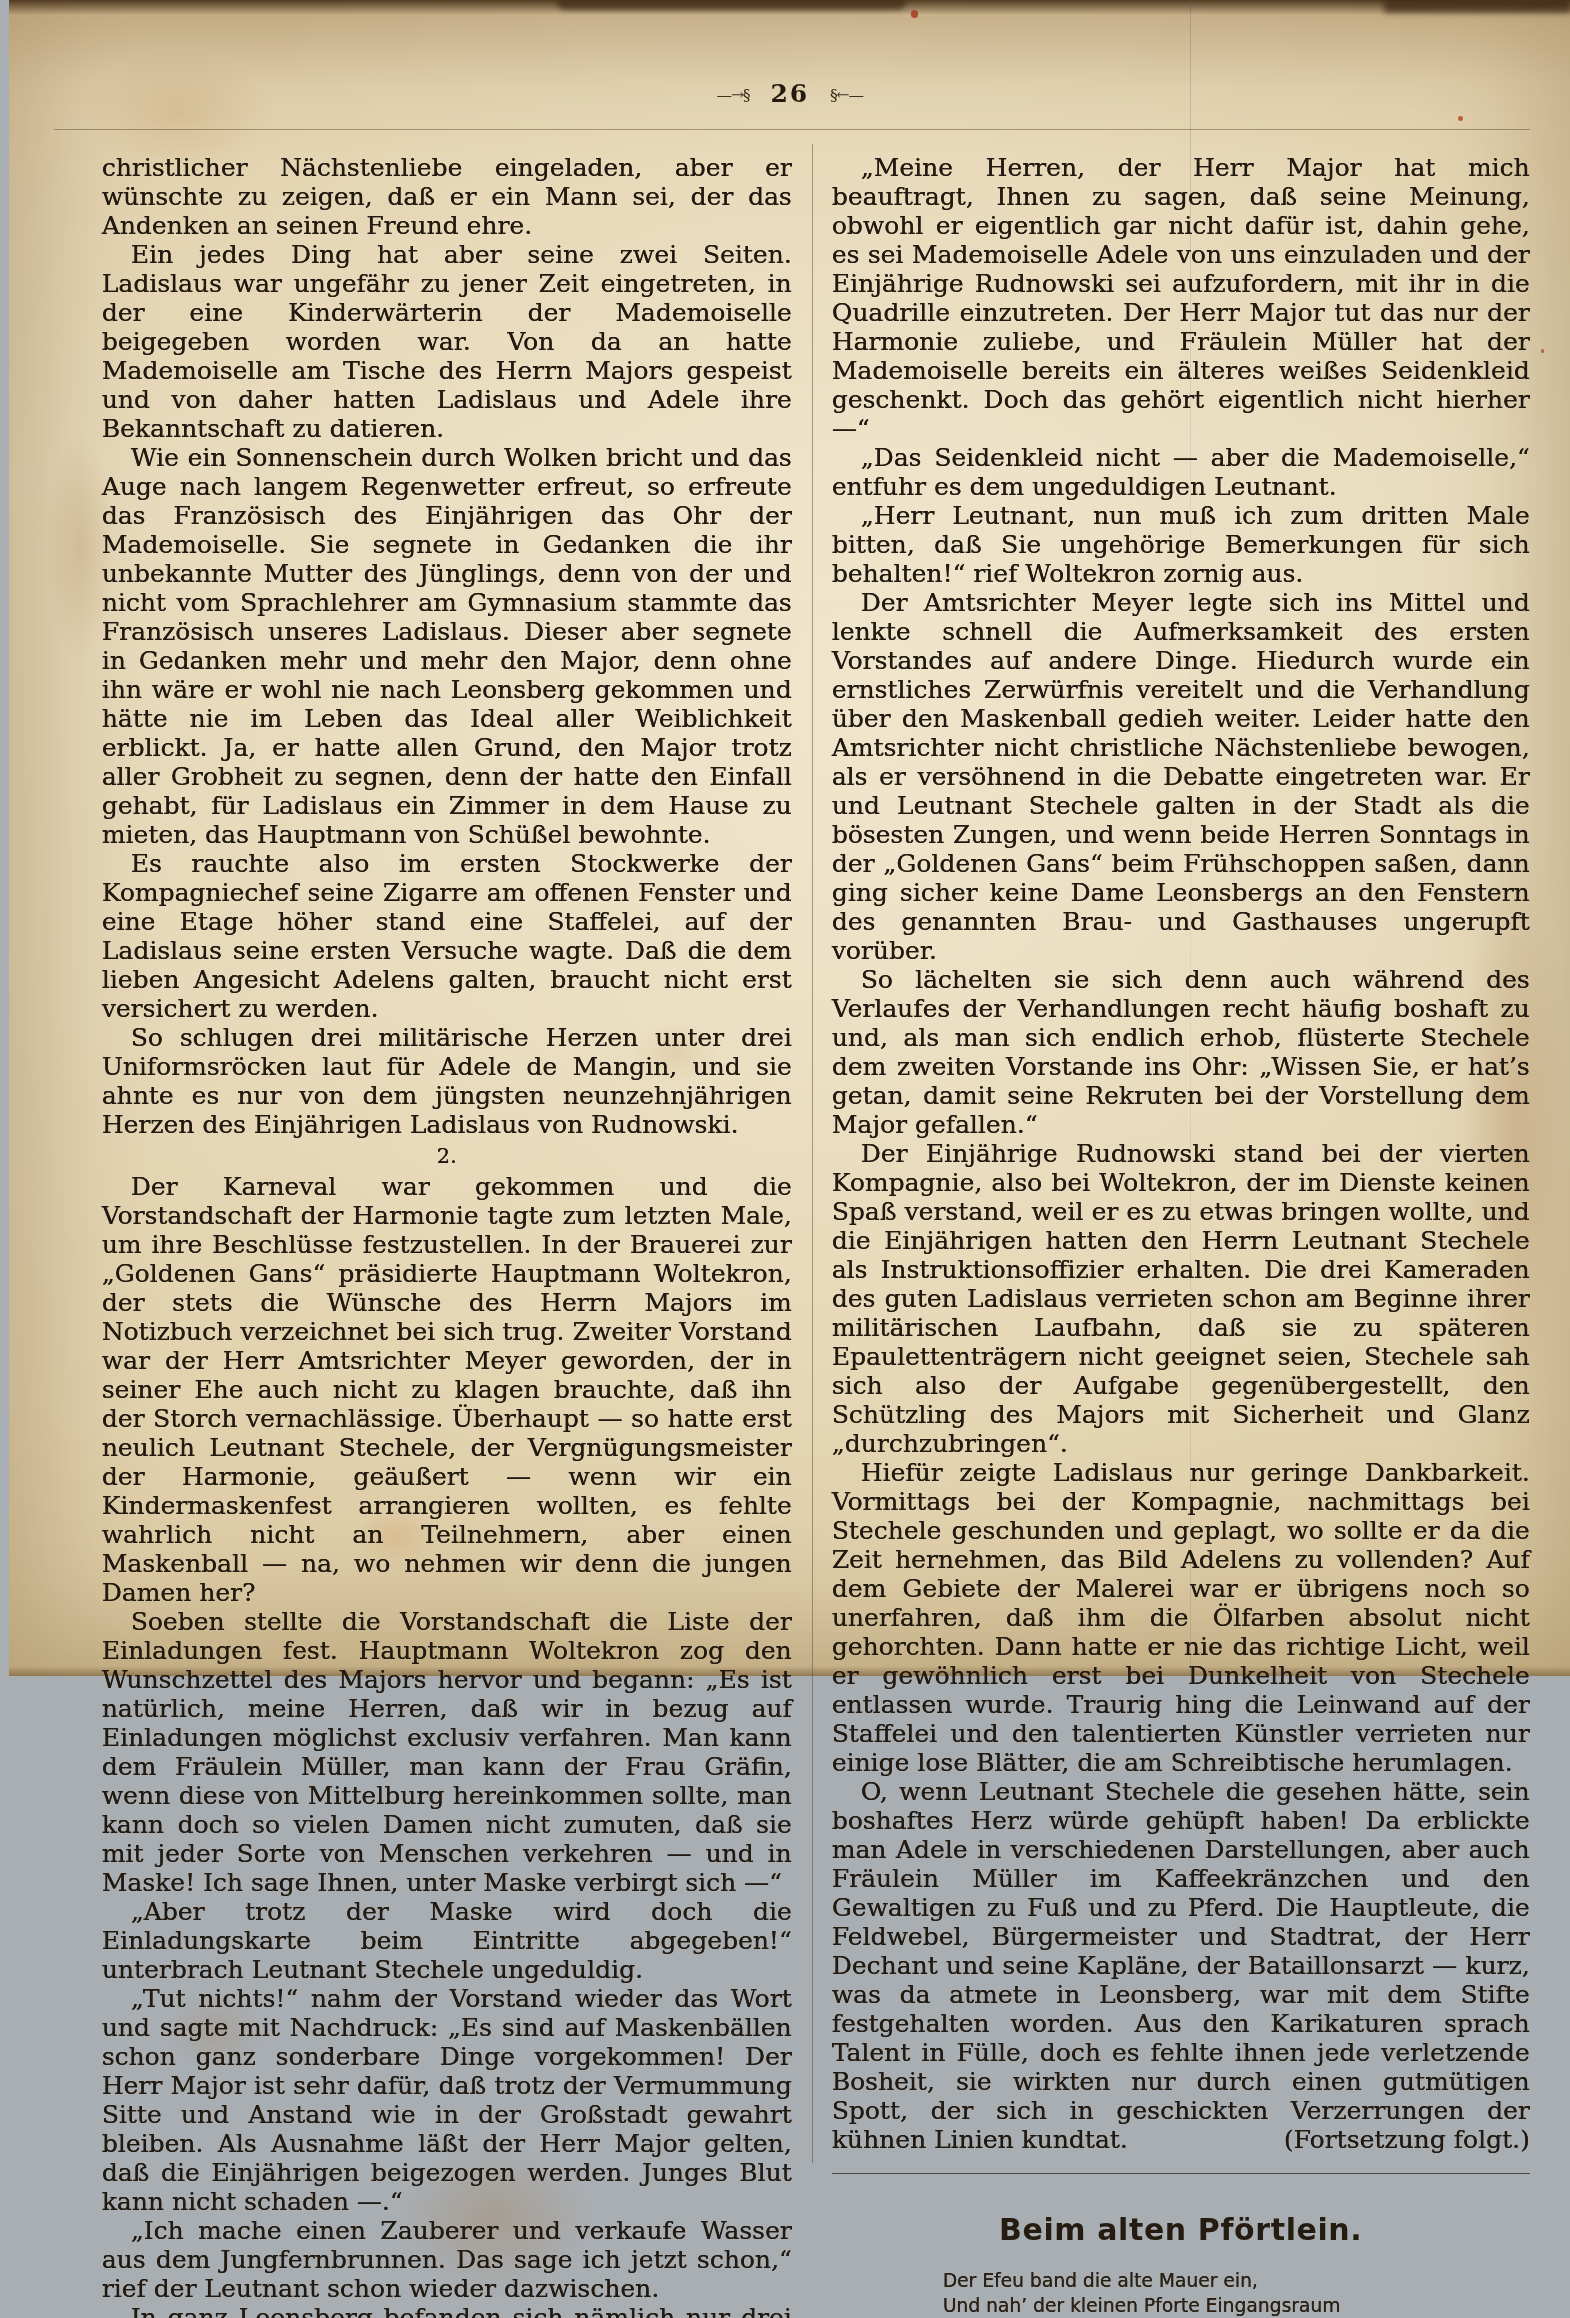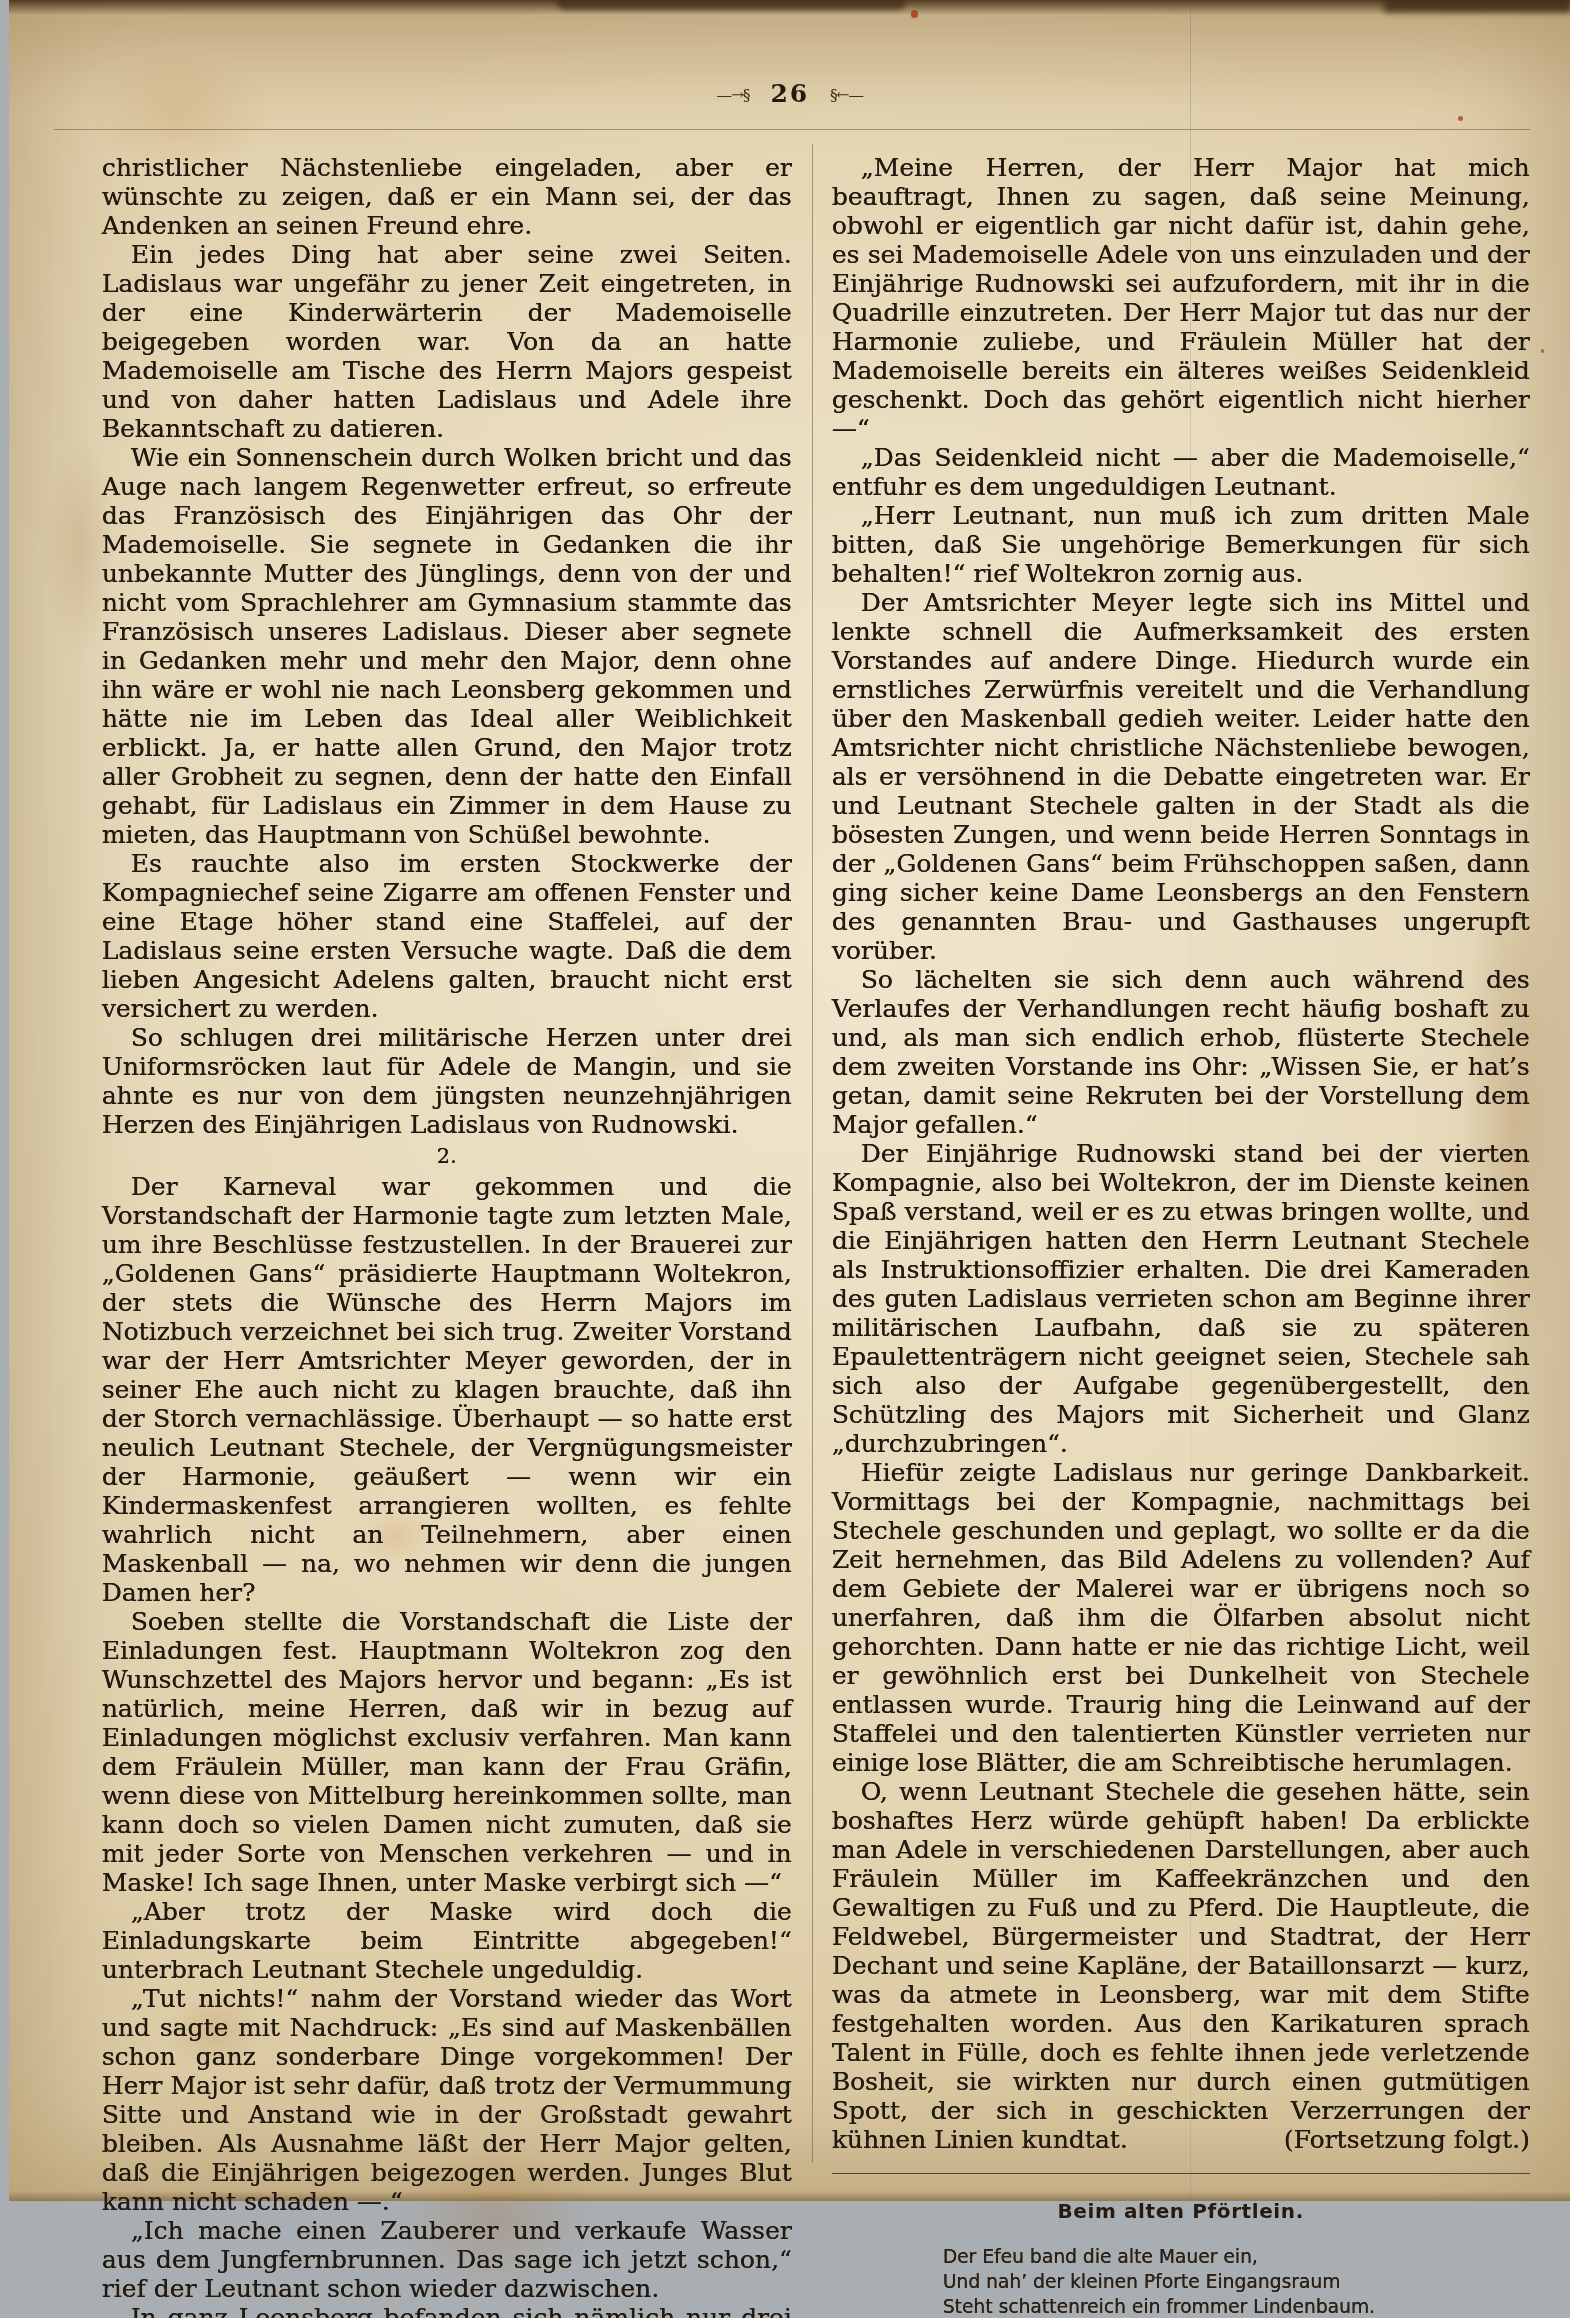--- a/index.html
+++ b/index.html
@@ -2,21 +2,21 @@
 <html style="font-size:10px"><head>
 <meta charset="utf-8">
 <style>
   html,body{margin:0;padding:0;}
   body{
     width:1570px;height:2319px;position:relative;overflow:hidden;
     background:#a9aeb3;
     font-family:"DejaVu Serif", serif;
   }
   .paper{
-    position:absolute;left:8.7px;top:0;width:1562px;height:2201px;
+    position:absolute;left:8.7px;top:0;width:1562px;height:1676px;
     background:
       radial-gradient(ellipse 1059px 1433px at 54% 42%, rgba(255,250,234,0.38), rgba(255,250,234,0) 72%),
       linear-gradient(180deg,#d3bd95 0%,#e2d1ad 5%,#e7dabb 28%,#e6d8b8 58%,#e2d2ae 84%,#d8c69e 100%);
     box-shadow: inset 0 0 118px 28px rgba(118,84,40,0.33);
   }
   .edge-top{position:absolute;top:0;left:0;right:0;height:15px;
     background:linear-gradient(180deg, rgba(58,36,14,0.82), rgba(58,36,14,0));}
   .edge-top-blob1{position:absolute;top:0;left:548px;width:349px;height:10px;border-radius:0 0 8.7px 8.7px;
     background:rgba(48,28,10,0.55);filter:blur(2.5px);}
   .edge-top-blob2{position:absolute;top:0;right:0;width:187px;height:12.5px;
@@ -50,22 +50,22 @@
   .col-rule{position:absolute;left:710px;top:-8.7px;width:0.6px;height:2019px;background:rgba(92,76,54,0.5);}
 
   .para{margin:0;text-align:justify;font-size:25px;line-height:29px;color:#221a10;
     text-indent:29px;text-shadow:0.2px 0 0 currentColor;}
   .para.noindent{text-indent:0;}
   .section-num{text-align:center;font-size:21px;line-height:29px;margin:2.5px 0 1.2px;color:#221a10;
     text-shadow:0.2px 0 0 currentColor;}
   .cont-note{float:right;}
 
   .poem-rule{margin:18.7px 0 0;border:none;border-top:1.2px solid rgba(52,42,28,0.8);width:100%;height:0;}
-  .poem-title{font-family:"DejaVu Sans", sans-serif;font-weight:bold;font-size:20px;
-    text-align:center;margin:25px 0 21px;color:#241c10;letter-spacing:0.6px;}
+  .poem-title{font-family:"DejaVu Sans", sans-serif;font-weight:bold;font-size:30px;
+    text-align:center;margin:38px 0 21px;color:#241c10;letter-spacing:0.6px;}
   .poem{margin-left:111px;font-family:"DejaVu Sans", sans-serif;font-size:18.7px;line-height:25px;
     color:#2b2115;text-shadow:0.2px 0 0 currentColor;}
   .poem-author{font-family:"DejaVu Sans", sans-serif;font-weight:bold;font-size:20px;
     text-align:right;margin:18.7px 74px 0 0;color:#241c10;}
 </style>
 </head>
 <body>
 
 <div class="paper">
   <div class="edge-top"></div>

